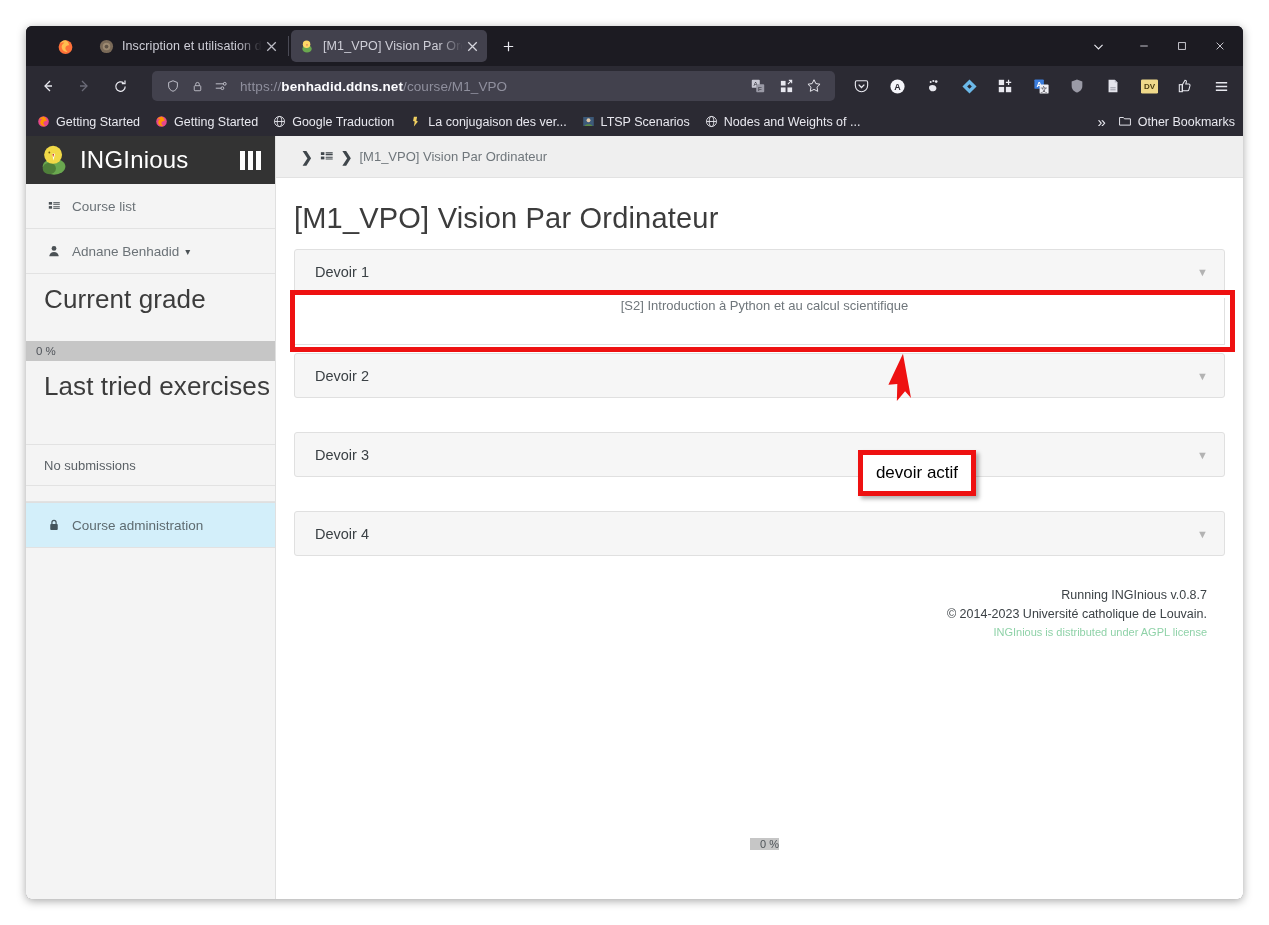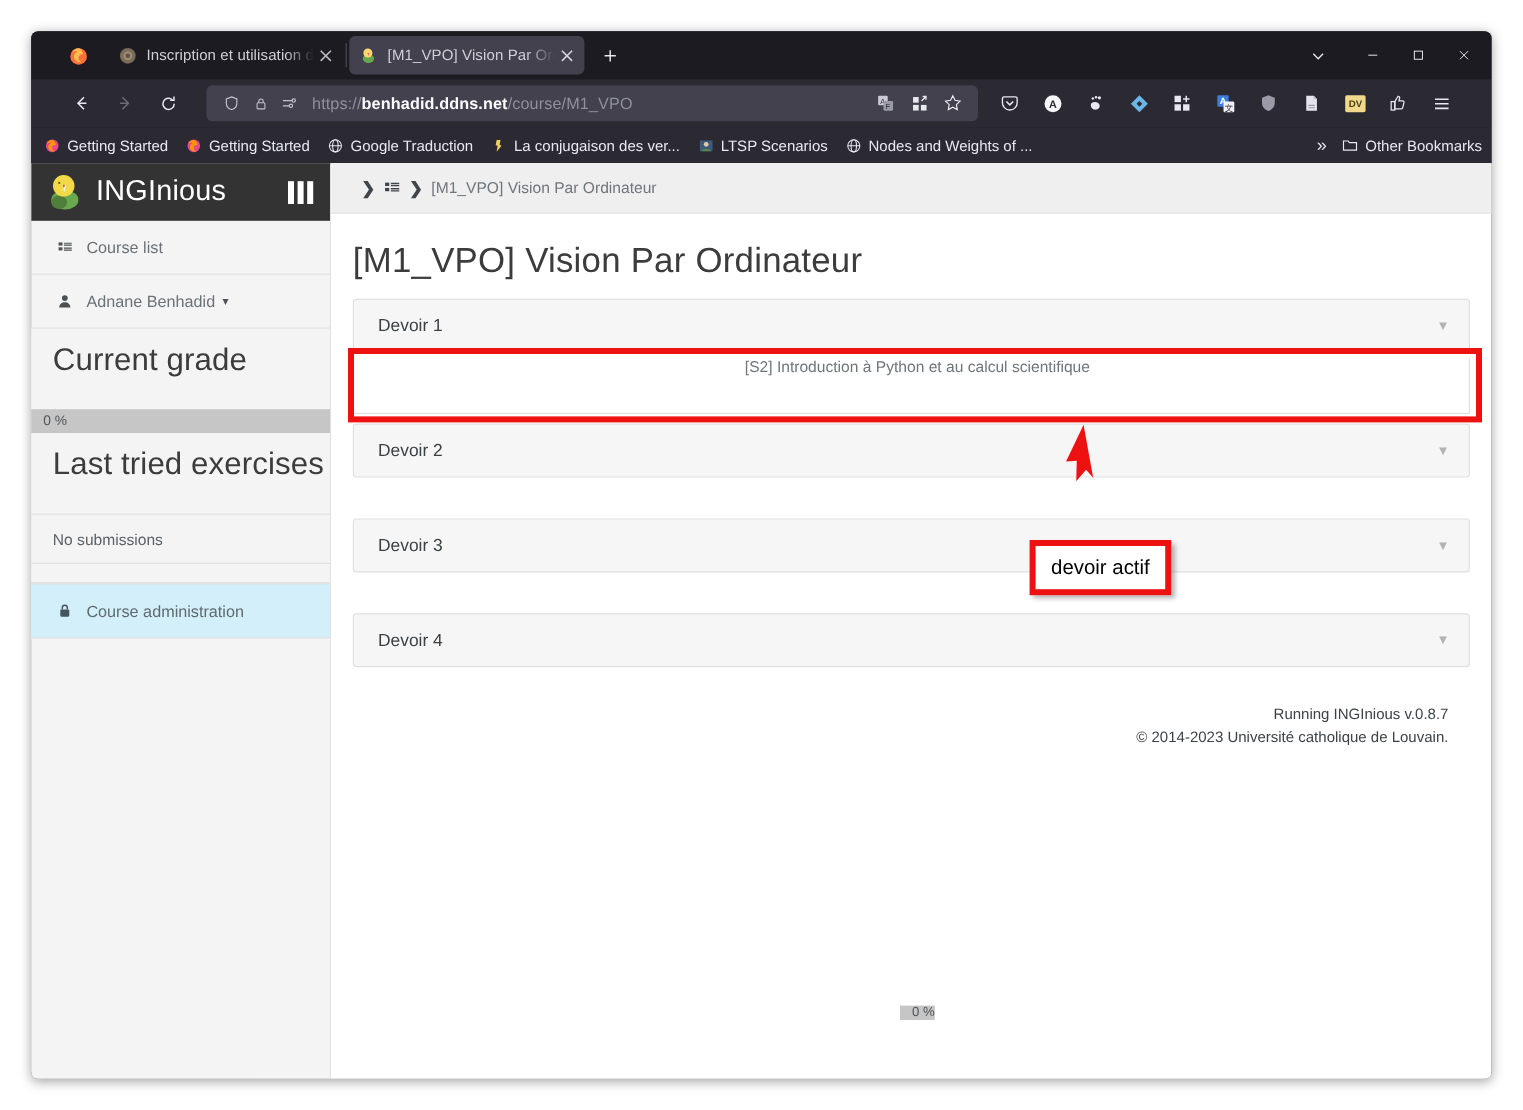--- a/index.html
+++ b/index.html
@@ -52,21 +52,21 @@
   .tabsep { width:1px; height:20px; background:#4a4a55; margin:0 2px; flex:none;}
   .newtab { width: 30px; height: 30px; margin-left: 6px; display:flex; align-items:center; justify-content:center; flex:none;}
   .winbtns { position: absolute; right: 4px; top: 0; height: 40px; display: flex; align-items: center; }
   .winbtns .wb { width: 38px; height: 38px; display: flex; align-items: center; justify-content: center; }
   .listalltabs { position:absolute; right: 128px; top:0; height:40px; display:flex; align-items:center; width: 34px; justify-content:center;}
 
   
   .navbar {
     height: 40px; background: #2b2a33;
     display: flex; align-items: center;
-    padding: 0 24px;
+    padding: 0 4px;
   }
   .navbtn { width: 32px; height: 32px; display:flex; align-items:center; justify-content:center; flex:none; margin: 0 2px;}
   .urlbar {
     flex: 1; height: 30px; background: #42414d;
     border-radius: 5px;
     display: flex; align-items: center;
     margin: 0 8px 0 14px;
     padding: 0 6px 0 10px;
     min-width: 0;
   }
@@ -126,20 +126,21 @@
   .sb-bar {
     height: 20px; background: #c6c6c6; color: #50545a;
     font-size: 11.5px; display: flex; align-items: center;
     padding-left: 10px;
   }
   .sb-plain {
     height: 42px; display:flex; align-items:center;
     padding-left: 18px; font-size: 13px; color: #5b6166;
     border-bottom:1px solid #e2e2e2; border-top:1px solid #e2e2e2;
     background:#f4f4f4;
+    margin-top:16px;
   }
   .sb-gap { height: 16px; background:#f4f4f4; border-bottom:1px solid #e2e2e2;}
 
   
   .main { flex: 1; background: #fff; position: relative; min-width:0;}
   .crumbbar {
     height: 42px; background: #efefef; border-bottom: 1px solid #e2e2e2;
     display: flex; align-items: center; padding-left: 18px;
     color: #6f767b; font-size: 13px;
   }
@@ -593,20 +594,21 @@
         </div>
         <div style="height:30px"></div>
         <div class="panel">
           <span>Devoir 4</span>
           <span class="caret">▼</span>
         </div>
 
         <div class="footer">
           <div>Running INGInious v.0.8.7</div>
           <div>© 2014-2023 Université catholique de Louvain.</div>
+          <div class="agpl">INGInious is distributed under AGPL license</div>
         </div>
       </div>
     </div>
   </div>
 </div>
 
 <div class="redbox" id="hl-task"></div>
 
 <svg id="arrow" width="56" height="56" viewBox="0 0 56 56">
   <path d="M10 4 L34 42 L26 38 L22 50 L16 34 L8 38 Z" fill="#ee1111" transform="rotate(22 20 26)"></path>

